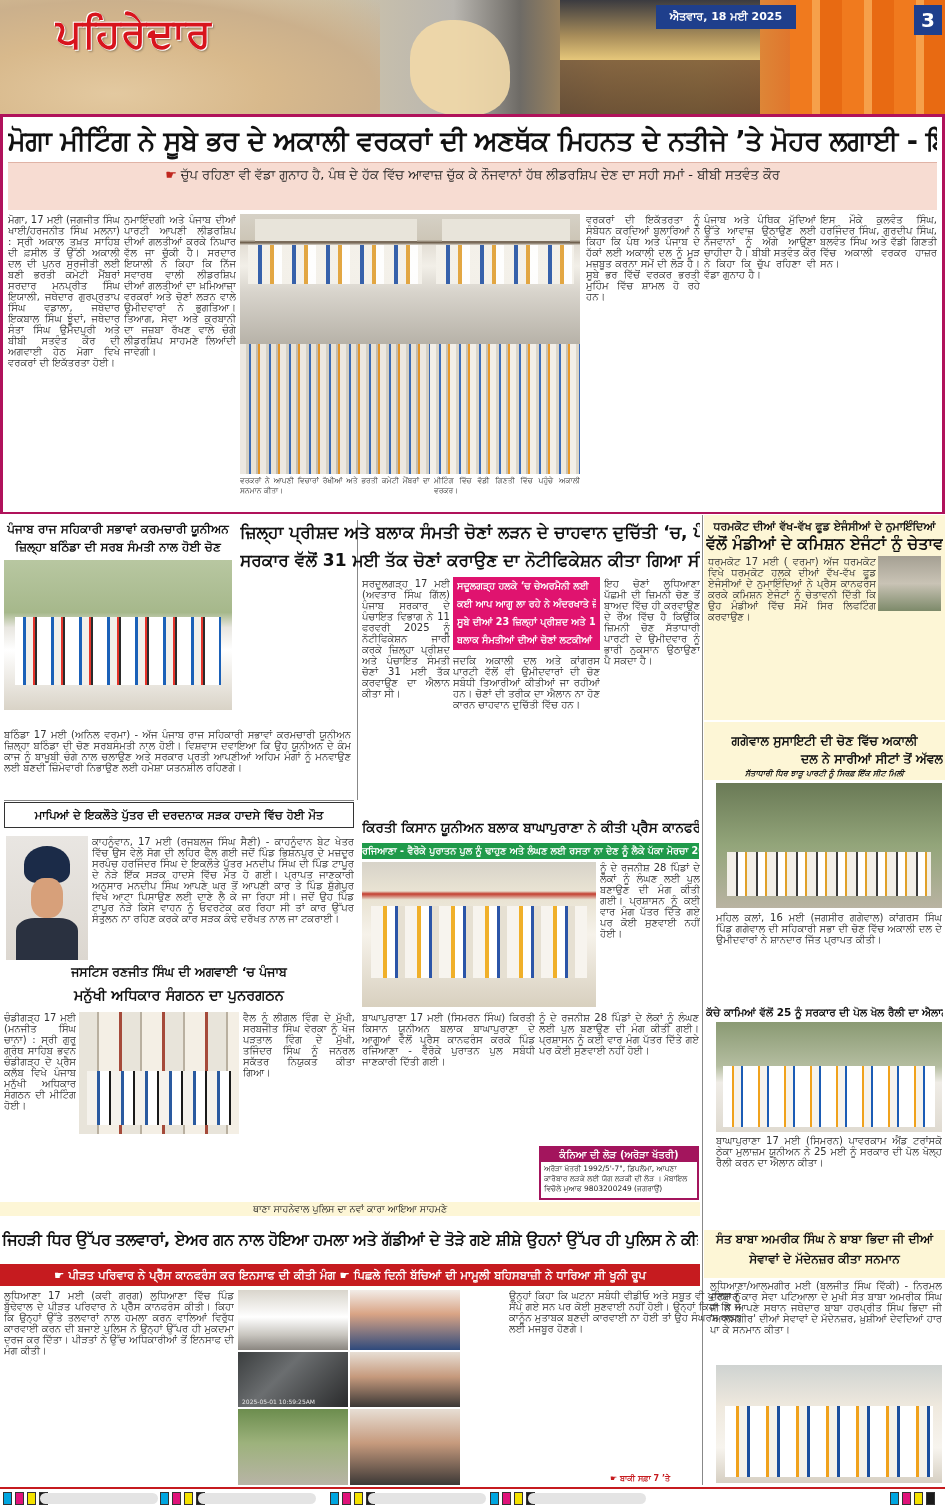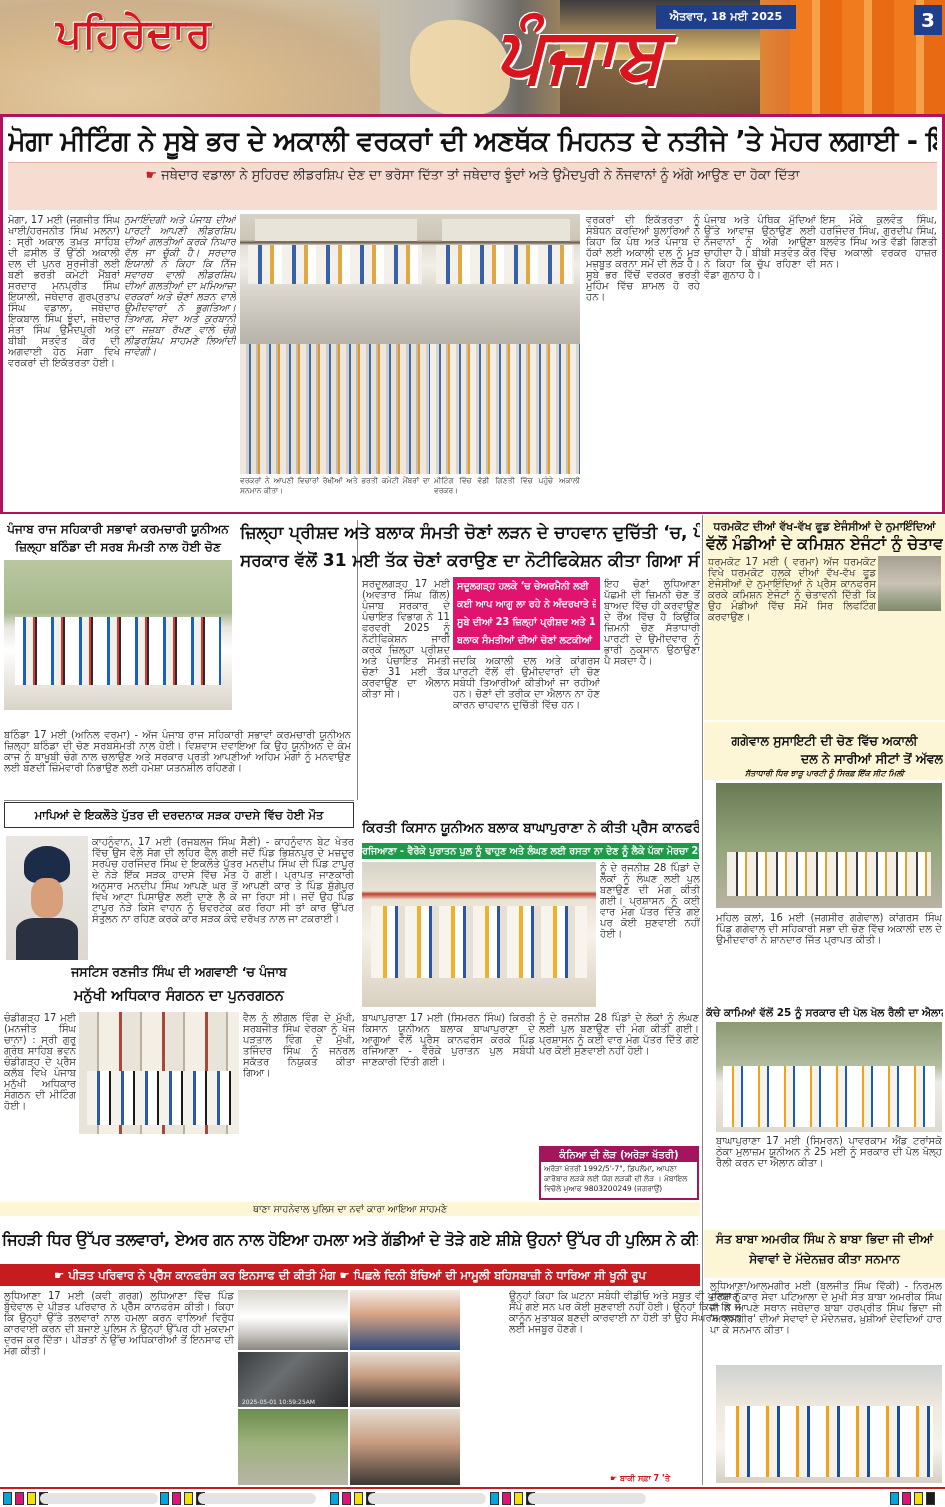--- a/index.html
+++ b/index.html
@@ -102,35 +102,34 @@
 </head>
 <body>
 
 <header class="masthead">
   <div class="mast-scene"></div>
   <div class="mast-punjab-map"></div>
   <div class="mast-sky"></div>
   <div class="mast-field"></div>
   <div class="mast-kids"></div>
   <div class="brand">ਪਹਿਰੇਦਾਰ</div>
-  <div class="section-title">ਪੰਜਾਬ</div>
   <div class="date-box">ਐਤਵਾਰ, 18 ਮਈ 2025</div>
   <div class="page-no">3</div>
   <div class="mast-rule"></div>
 </header>
 
 <section>
   <div class="lead-frame"></div>
   <h1 class="lead-headline">ਮੋਗਾ ਮੀਟਿੰਗ ਨੇ ਸੂਬੇ ਭਰ ਦੇ ਅਕਾਲੀ ਵਰਕਰਾਂ ਦੀ ਅਣਥੱਕ ਮਿਹਨਤ ਦੇ ਨਤੀਜੇ ’ਤੇ ਮੋਹਰ ਲਗਾਈ - ਇਯਾਲੀ</h1>
   <div class="lead-subbox">
-    <span class="sub-line"><span class="bullet">☛</span><span>ਜਥੇਦਾਰ ਵਡਾਲਾ ਨੇ ਸੁਹਿਰਦ ਲੀਡਰਸ਼ਿਪ ਦੇਣ ਦਾ ਭਰੋਸਾ ਦਿੱਤਾ ਤਾਂ ਜਥੇਦਾਰ ਝੂੰਦਾਂ ਅਤੇ ਉਮੈਦਪੁਰੀ ਨੇ ਨੌਜਵਾਨਾਂ ਨੂੰ ਅੱਗੇ ਆਉਣ ਦਾ ਹੋਕਾ ਦਿੱਤਾ</span></span>
+    <span class="sub-line"><span class="bullet">☛</span><span>ਚੁੱਪ ਰਹਿਣਾ ਵੀ ਵੱਡਾ ਗੁਨਾਹ ਹੈ, ਪੰਥ ਦੇ ਹੱਕ ਵਿੱਚ ਆਵਾਜ਼ ਚੁੱਕ ਕੇ ਨੌਜਵਾਨਾਂ ਹੱਥ ਲੀਡਰਸ਼ਿਪ ਦੇਣ ਦਾ ਸਹੀ ਸਮਾਂ - ਬੀਬੀ ਸਤਵੰਤ ਕੌਰ</span></span>
   </div>
 
   <div class="col" style="left:8px; top:214px; width:112px; height:292px;">ਮੋਗਾ, 17 ਮਈ (ਜਗਜੀਤ ਸਿੰਘ ਖਾਈ/ਹਰਜਨੀਤ ਸਿੰਘ ਮਲਨਾ) : ਸ੍ਰੀ ਅਕਾਲ ਤਖ਼ਤ ਸਾਹਿਬ ਦੀ ਫ਼ਸੀਲ ਤੋਂ ਉੱਠੀ ਅਕਾਲੀ ਦਲ ਦੀ ਪੁਨਰ ਸੁਰਜੀਤੀ ਲਈ ਬਣੀ ਭਰਤੀ ਕਮੇਟੀ ਮੈਂਬਰਾਂ ਸਰਦਾਰ ਮਨਪ੍ਰੀਤ ਸਿੰਘ ਇਯਾਲੀ, ਜਥੇਦਾਰ ਗੁਰਪ੍ਰਤਾਪ ਸਿੰਘ ਵਡਾਲਾ, ਜਥੇਦਾਰ ਇਕਬਾਲ ਸਿੰਘ ਝੂੰਦਾਂ, ਜਥੇਦਾਰ ਸੰਤਾ ਸਿੰਘ ਉਮੈਦਪੁਰੀ ਅਤੇ ਬੀਬੀ ਸਤਵੰਤ ਕੌਰ ਦੀ ਅਗਵਾਈ ਹੇਠ ਮੋਗਾ ਵਿਖੇ ਵਰਕਰਾਂ ਦੀ ਇਕੱਤਰਤਾ ਹੋਈ।</div>
-  <div class="col" style="left:124px; top:214px; width:112px; height:292px;font-style:italic;">ਨੁਮਾਇੰਦਗੀ ਅਤੇ ਪੰਜਾਬ ਦੀਆਂ ਪਾਰਟੀ ਆਪਣੀ ਲੀਡਰਸ਼ਿਪ ਦੀਆਂ ਗਲਤੀਆਂ ਕਰਕੇ ਨਿਘਾਰ ਵੱਲ ਜਾ ਚੁੱਕੀ ਹੈ। ਸਰਦਾਰ ਇਯਾਲੀ ਨੇ ਕਿਹਾ ਕਿ ਨਿੱਜ ਸਵਾਰਥ ਵਾਲੀ ਲੀਡਰਸ਼ਿਪ ਦੀਆਂ ਗਲਤੀਆਂ ਦਾ ਖ਼ਮਿਆਜ਼ਾ ਵਰਕਰਾਂ ਅਤੇ ਚੋਣਾਂ ਲੜਨ ਵਾਲੇ ਉਮੀਦਵਾਰਾਂ ਨੇ ਭੁਗਤਿਆ। ਤਿਆਗ, ਸੇਵਾ ਅਤੇ ਕੁਰਬਾਨੀ ਦਾ ਜਜ਼ਬਾ ਰੱਖਣ ਵਾਲੇ ਚੰਗੇ ਲੀਡਰਸ਼ਿਪ ਸਾਹਮਣੇ ਲਿਆਂਦੀ ਜਾਵੇਗੀ।</div>
+  <div class="col" style="left:124px; top:214px; width:112px; height:292px;">ਨੁਮਾਇੰਦਗੀ ਅਤੇ ਪੰਜਾਬ ਦੀਆਂ ਪਾਰਟੀ ਆਪਣੀ ਲੀਡਰਸ਼ਿਪ ਦੀਆਂ ਗਲਤੀਆਂ ਕਰਕੇ ਨਿਘਾਰ ਵੱਲ ਜਾ ਚੁੱਕੀ ਹੈ। ਸਰਦਾਰ ਇਯਾਲੀ ਨੇ ਕਿਹਾ ਕਿ ਨਿੱਜ ਸਵਾਰਥ ਵਾਲੀ ਲੀਡਰਸ਼ਿਪ ਦੀਆਂ ਗਲਤੀਆਂ ਦਾ ਖ਼ਮਿਆਜ਼ਾ ਵਰਕਰਾਂ ਅਤੇ ਚੋਣਾਂ ਲੜਨ ਵਾਲੇ ਉਮੀਦਵਾਰਾਂ ਨੇ ਭੁਗਤਿਆ। ਤਿਆਗ, ਸੇਵਾ ਅਤੇ ਕੁਰਬਾਨੀ ਦਾ ਜਜ਼ਬਾ ਰੱਖਣ ਵਾਲੇ ਚੰਗੇ ਲੀਡਰਸ਼ਿਪ ਸਾਹਮਣੇ ਲਿਆਂਦੀ ਜਾਵੇਗੀ।</div>
 
   <div class="photo ph-meeting" style="left:240px; top:214px; width:190px; height:130px;">
     <div class="banner"></div>
     <div class="people"></div>
   </div>
   <div class="photo ph-crowd" style="left:240px; top:344px; width:190px; height:130px; filter: brightness(0.97);"></div>
   <div class="photo ph-meeting" style="left:430px; top:214px; width:150px; height:130px;">
     <div class="banner"></div>
     <div class="people"></div>
   </div>

